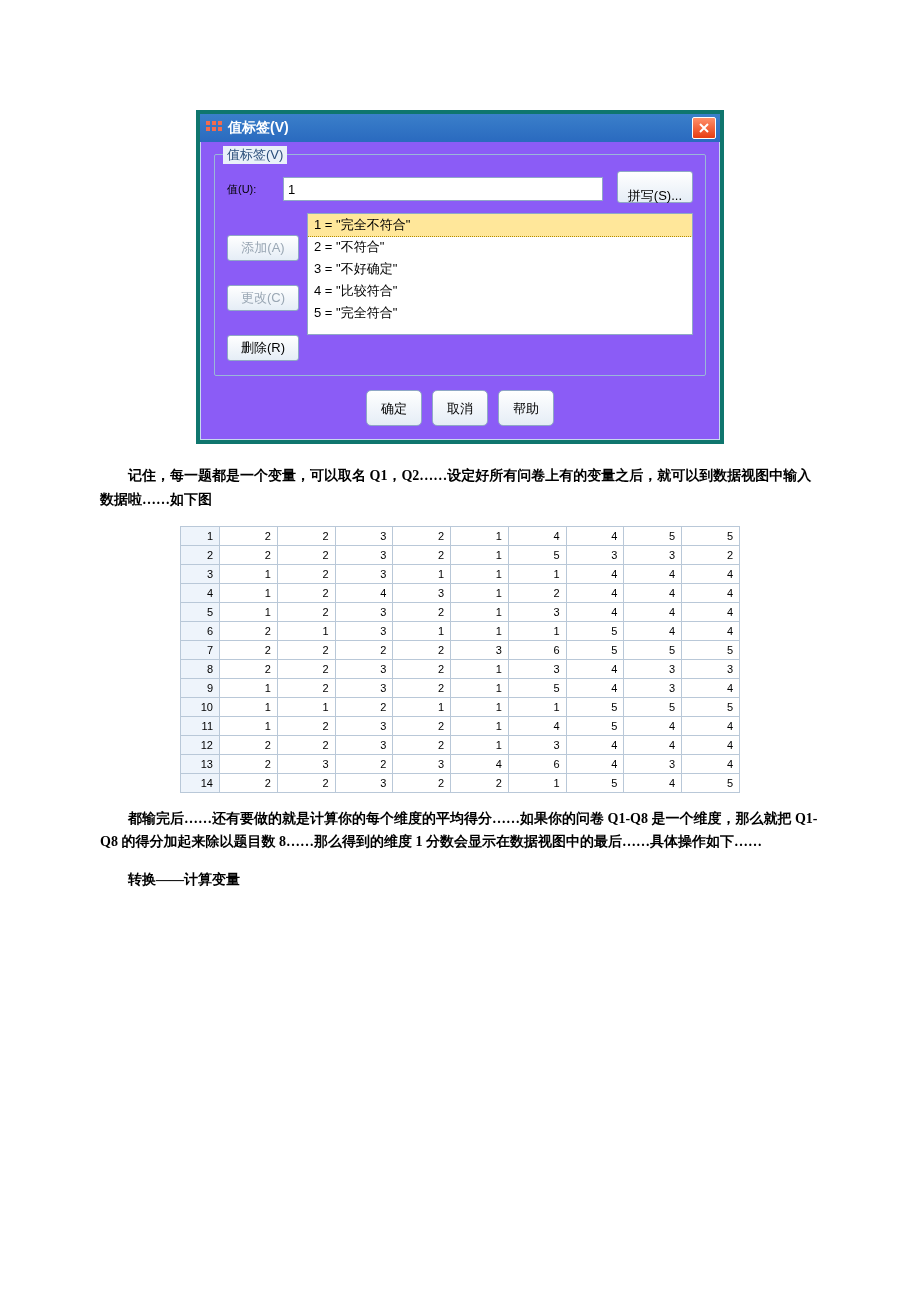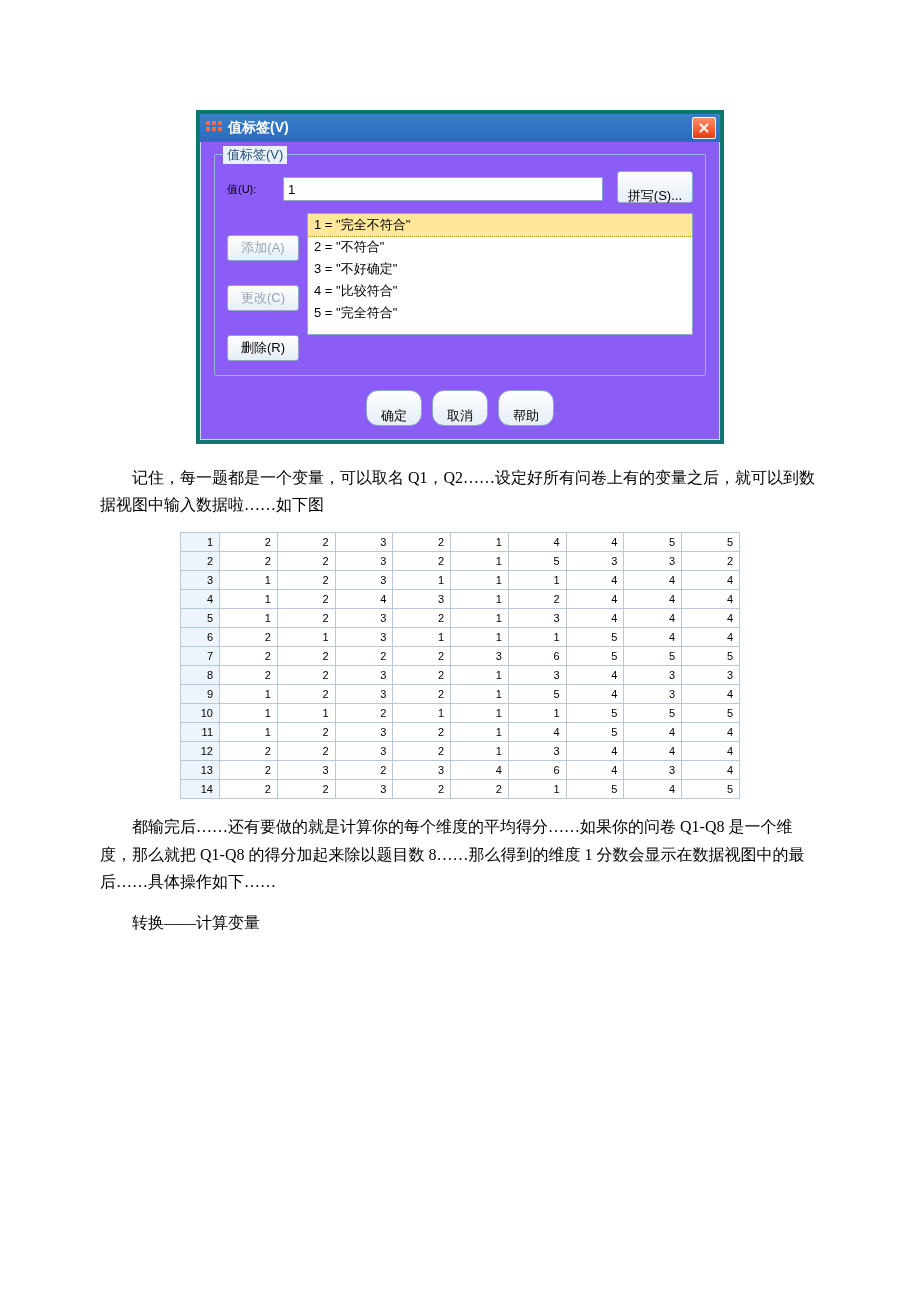--- a/index.html
+++ b/index.html
@@ -136,35 +136,36 @@
     margin: -1px;
   }
   .dlg-footer {
     display: flex;
     justify-content: center;
     gap: 10px;
     margin-top: 14px;
   }
   .dlg-footer button {
     height: 36px;
-    padding: 16px 14px;
+    padding: 9px 14px;
     background: linear-gradient(#fff,#e5edf6);
     border: 1px solid #8fa8c6;
-    border-radius: 12px;
+    border-radius: 5px;
     font-size: 13px;
     cursor: pointer;
   }
 
   
   p.body-text {
     text-indent: 2em;
     margin: 14px 0;
     line-height: 1.7;
-    font-size: 16px;
+    font-size: 14px;
     font-family: "SimSun", serif;
+    font-weight: bold;
   }
 
   
   .data-wrap {
     margin: 10px auto;
     width: 560px;
     border: 0;
     position: relative;
   }
   table.data {

